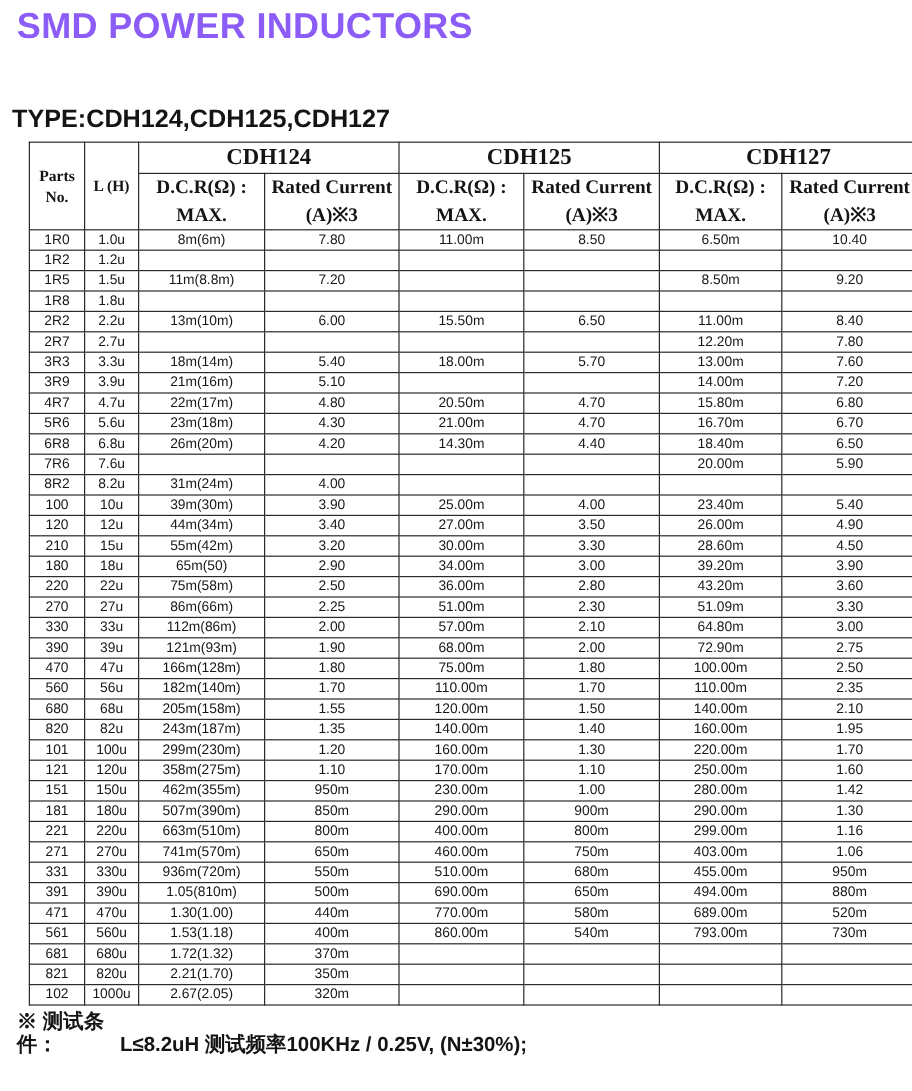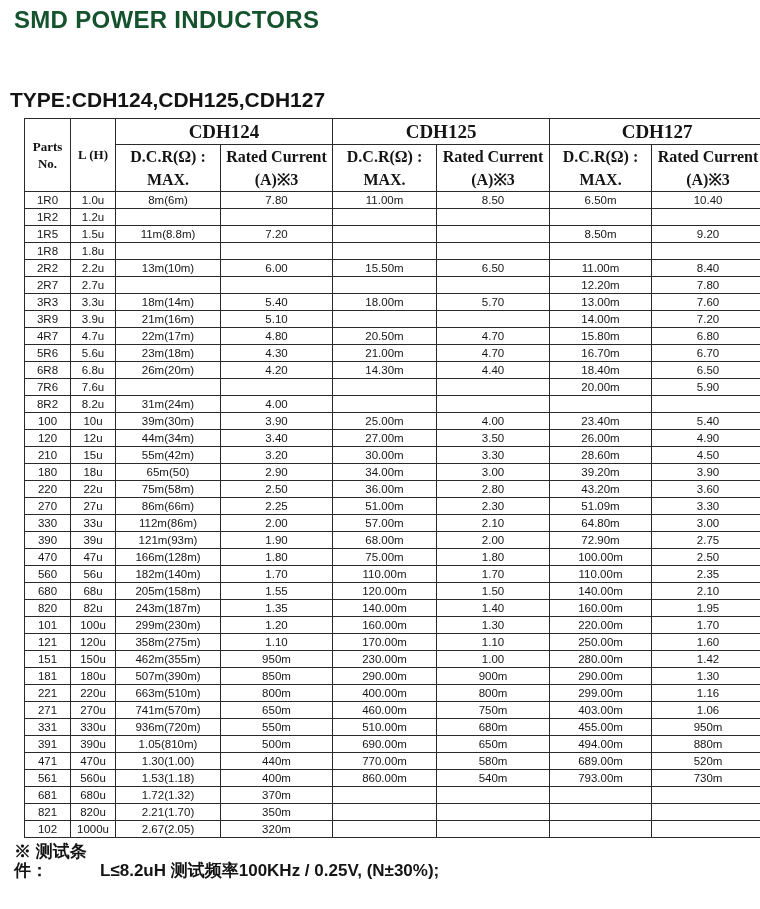--- a/index.html
+++ b/index.html
@@ -3,21 +3,21 @@
 <meta charset="utf-8">
 <style>
   html, body { margin:0; padding:0; }
   body {
     width:760px; height:909px; background:#ffffff; position:relative;
     font-family:"Liberation Sans", sans-serif; color:#111;
     -webkit-font-smoothing:antialiased;
   }
   .title {
     position:absolute; left:14px; top:6px;
-    font-size:24px; font-weight:bold; color:#14532d; letter-spacing:0.3px;
+    font-size:30px; font-weight:bold; color:#8b5cf6; letter-spacing:0.3px;
   }
   .type-line {
     position:absolute; left:10px; top:88px;
     font-size:21px; font-weight:bold; color:#141414;
   }
   table.spec {
     position:absolute; left:24px; top:118px;
     width:740px; border-collapse:collapse; table-layout:fixed;
   }
   .spec th, .spec td {

